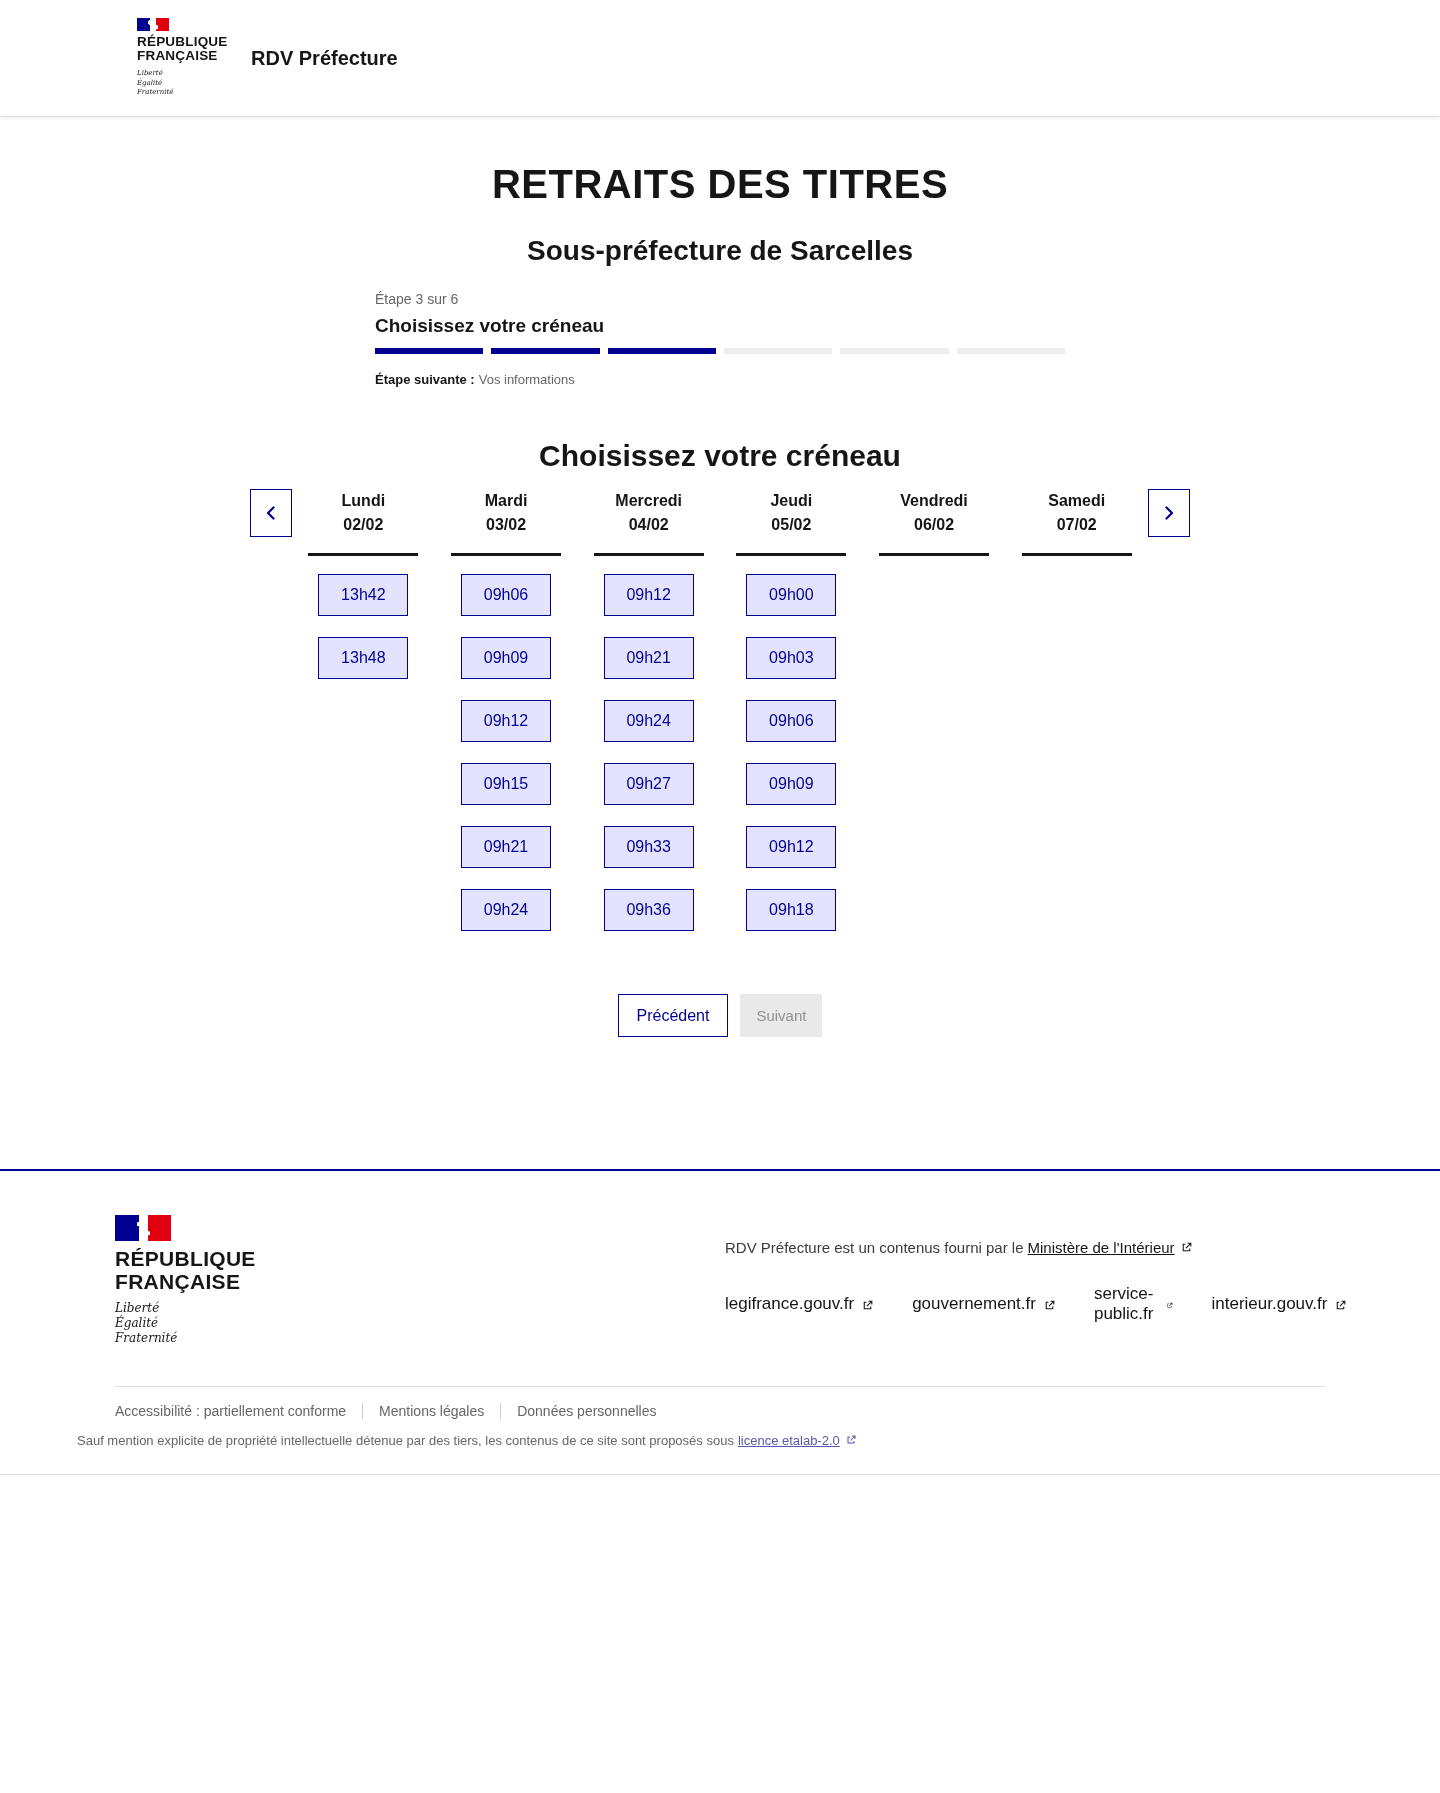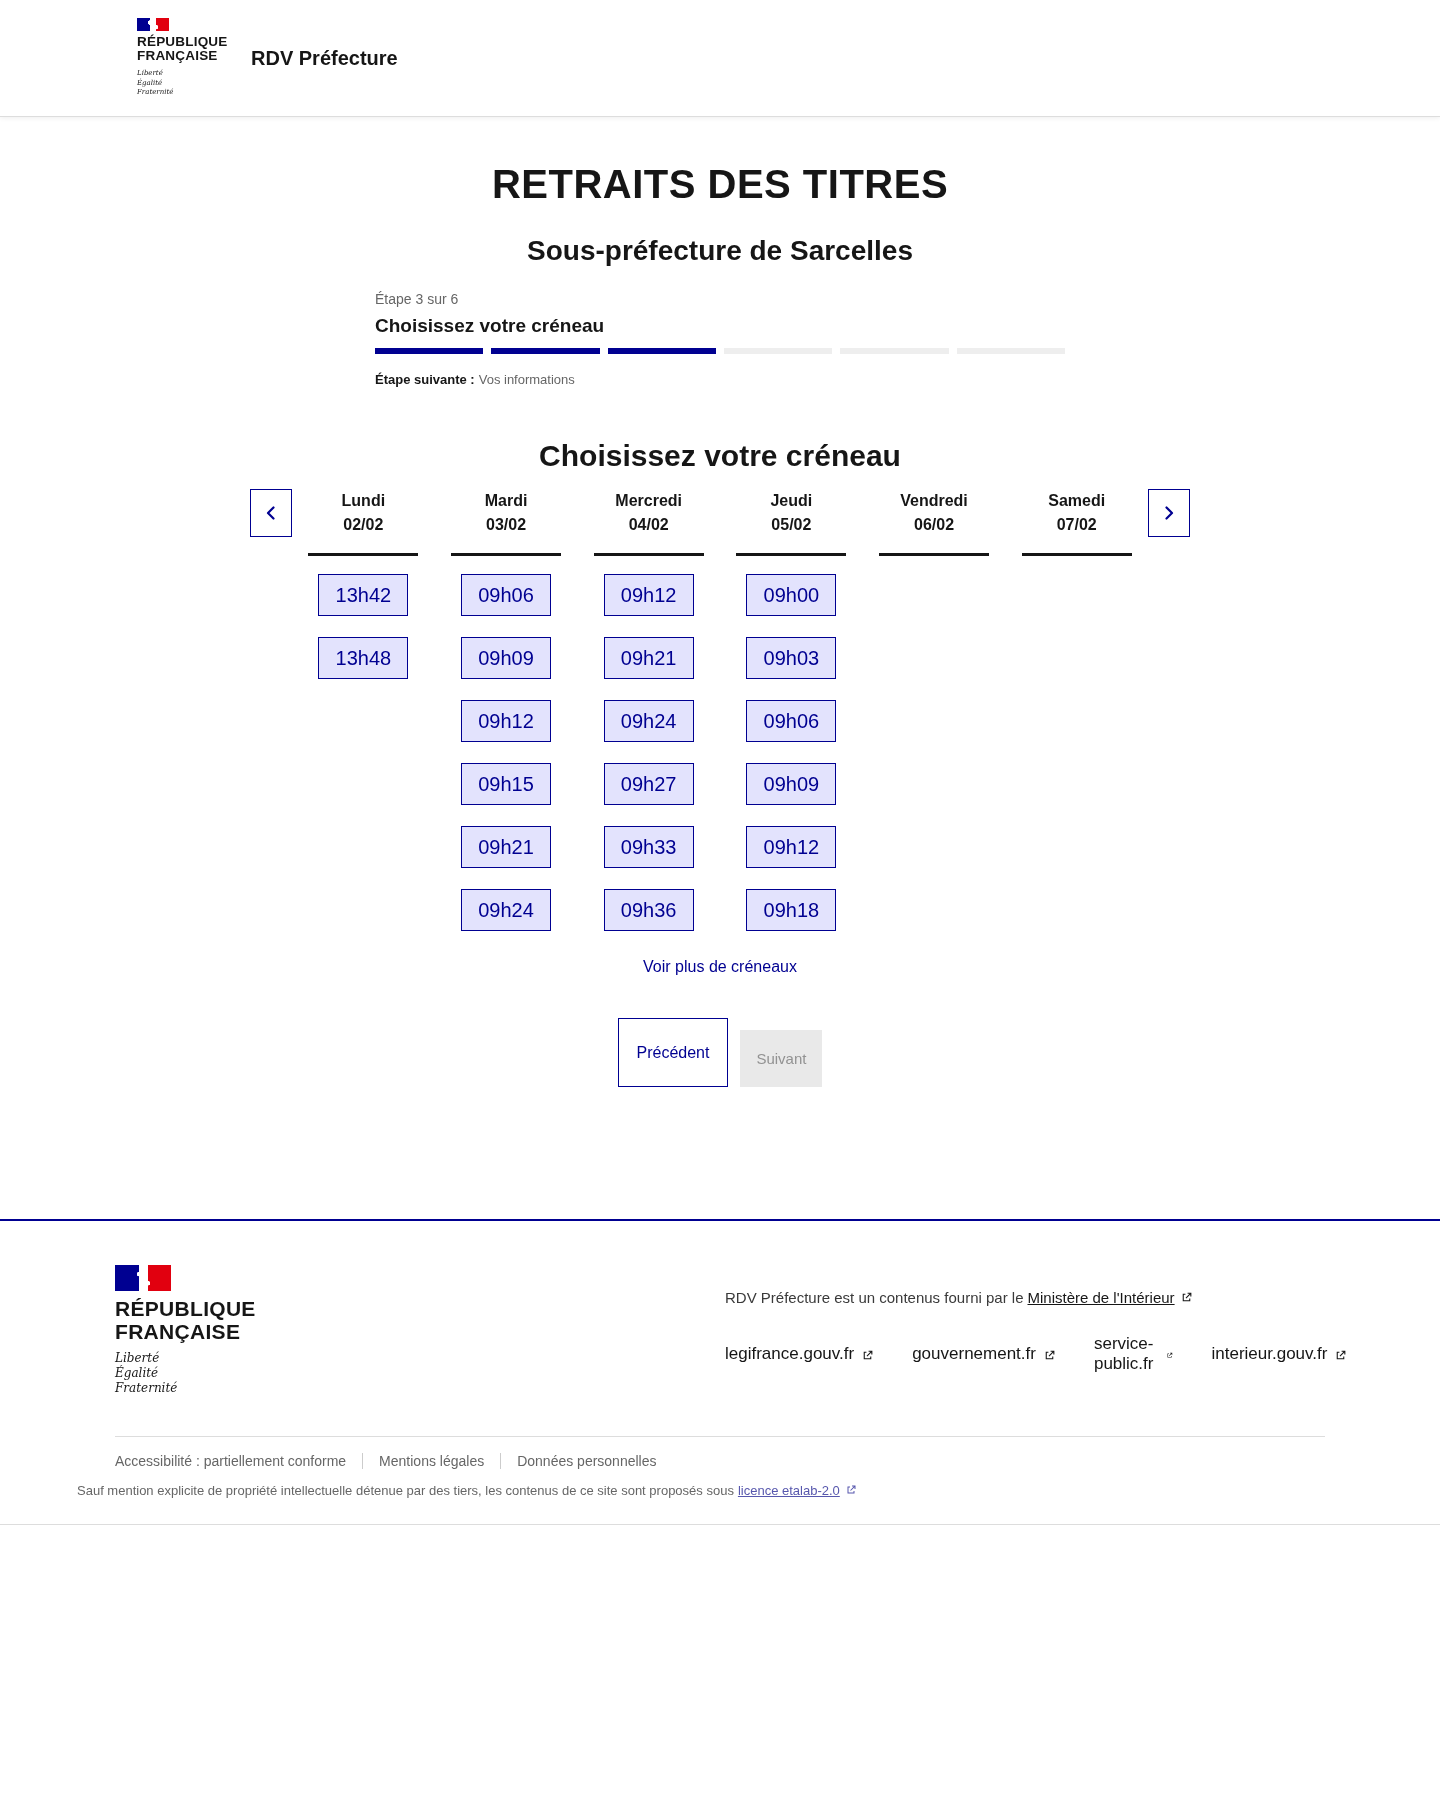--- a/index.html
+++ b/index.html
@@ -51,31 +51,31 @@
     display:flex; align-items:center; justify-content:center;
   }
   .cal-days { flex:1; display:flex; }
   .day-col { flex:1; display:flex; flex-direction:column; align-items:center; }
   .day-head { text-align:center; font-weight:bold; font-size:16px; line-height:24px; }
   .day-underline { width:110px; height:3px; background:#161616; margin-top:16px; }
   .day-slots { margin-top:18px; display:flex; flex-direction:column; align-items:center; }
   .slot-btn {
     width:90px; height:42px; margin-bottom:21px;
     background:var(--slot-bg,#E3E3FD); border:1px solid var(--blue-france,#000091);
-    color:var(--blue-france,#000091); font-size:20px;
+    color:var(--blue-france,#000091); font-size:16px;
   }
   .more-link { display:block; text-align:center; margin-top:6px; font-size:16px; color:var(--blue-france,#000091); }
 
   .actions { display:flex; justify-content:center; gap:12px; margin-top:42px; }
   .btn-prev {
     background:#fff; border:1px solid var(--blue-france,#000091);
     color:var(--blue-france,#000091); font-size:16px; padding:8px 18px;
   }
   .btn-next {
-    background:#e9e9e9; border:none; color:#929292; font-size:15px; padding:20px 16px; cursor:default;margin-top:12px;
+    background:#e9e9e9; border:none; color:#929292; font-size:15px; padding:13px 16px; cursor:default;
   }
 
   
   .site-footer { margin-top:132px; border-top:2px solid var(--blue-france,#000091); }
   .footer-top { display:flex; justify-content:space-between; padding:44px 115px 0 115px; }
   .footer-logo .logo-flag { width:56px; height:26px; margin-bottom:6px; }
   .footer-logo .flag-blue { width:24px; }
   .footer-logo .flag-white { width:9px; }
   .footer-logo .flag-red { width:23px; }
   .footer-logo .logo-title { font-size:21px; line-height:1.1; letter-spacing:.3px; }
@@ -221,21 +221,20 @@
           <div class="day-slots"></div>
         </div>
       </div>
     <button class="cal-nav-btn" aria-label="Semaine suivante">
       <svg width="16" height="16" viewBox="0 0 16 16" aria-hidden="true">
         <path d="M5.5 2.5 L11 8 L5.5 13.5" stroke="currentColor" stroke-width="2.2" fill="none" stroke-linecap="round" stroke-linejoin="round"></path>
       </svg>
     </button>
   </section>
 
-  <a class="more-link" href="#">Voir plus de créneaux</a>
 
   <div class="actions">
     <button class="btn-prev">Précédent</button>
     <button class="btn-next" disabled="">Suivant</button>
   </div>
 </main>
 
 <footer class="site-footer">
   <div class="footer-top">
     <div class="gov-logo footer-logo">

